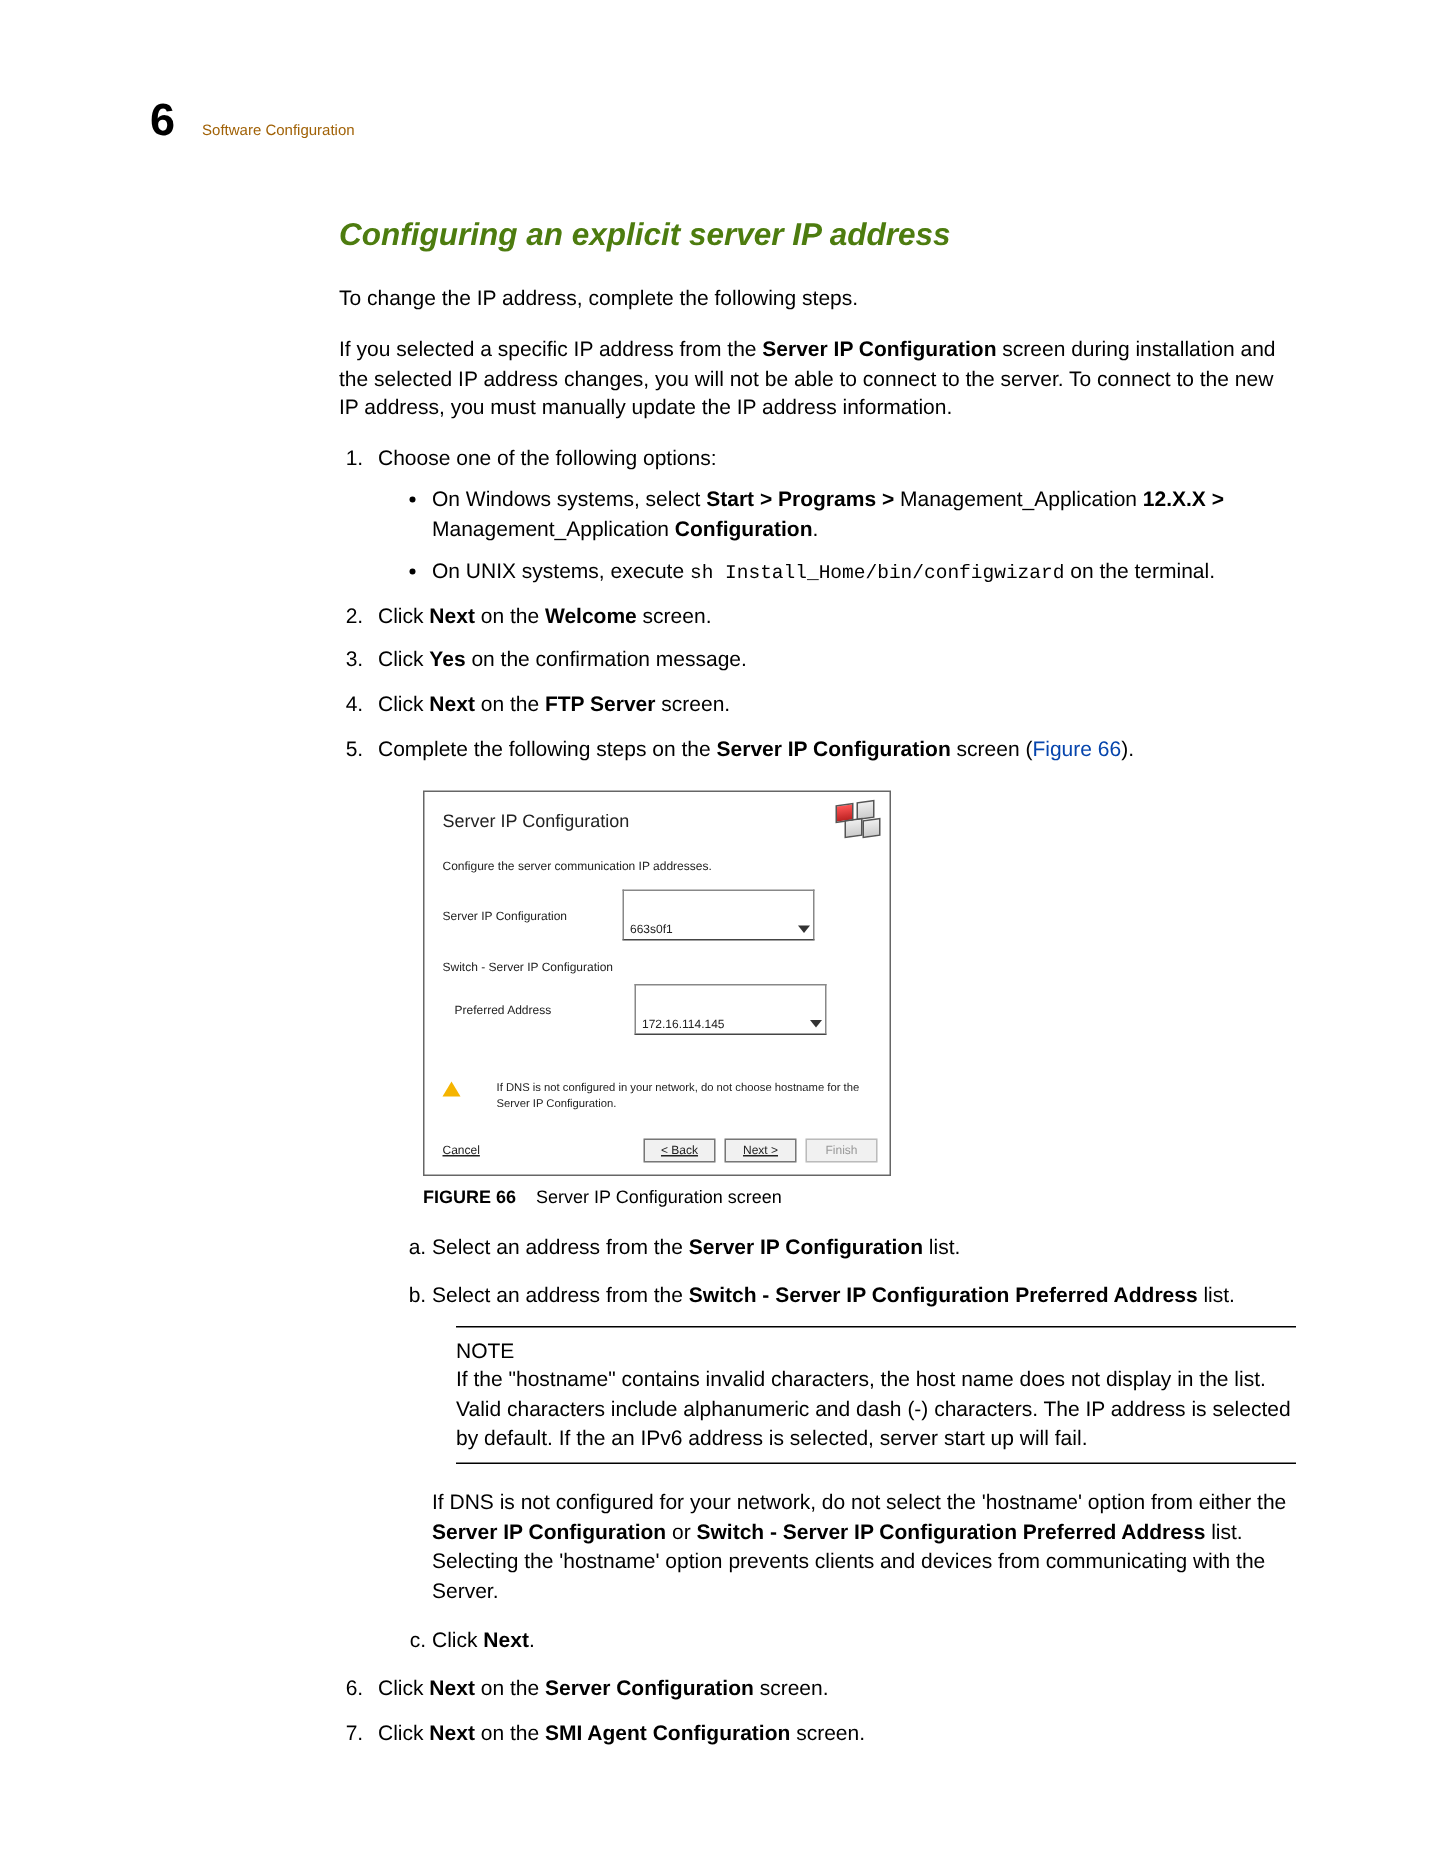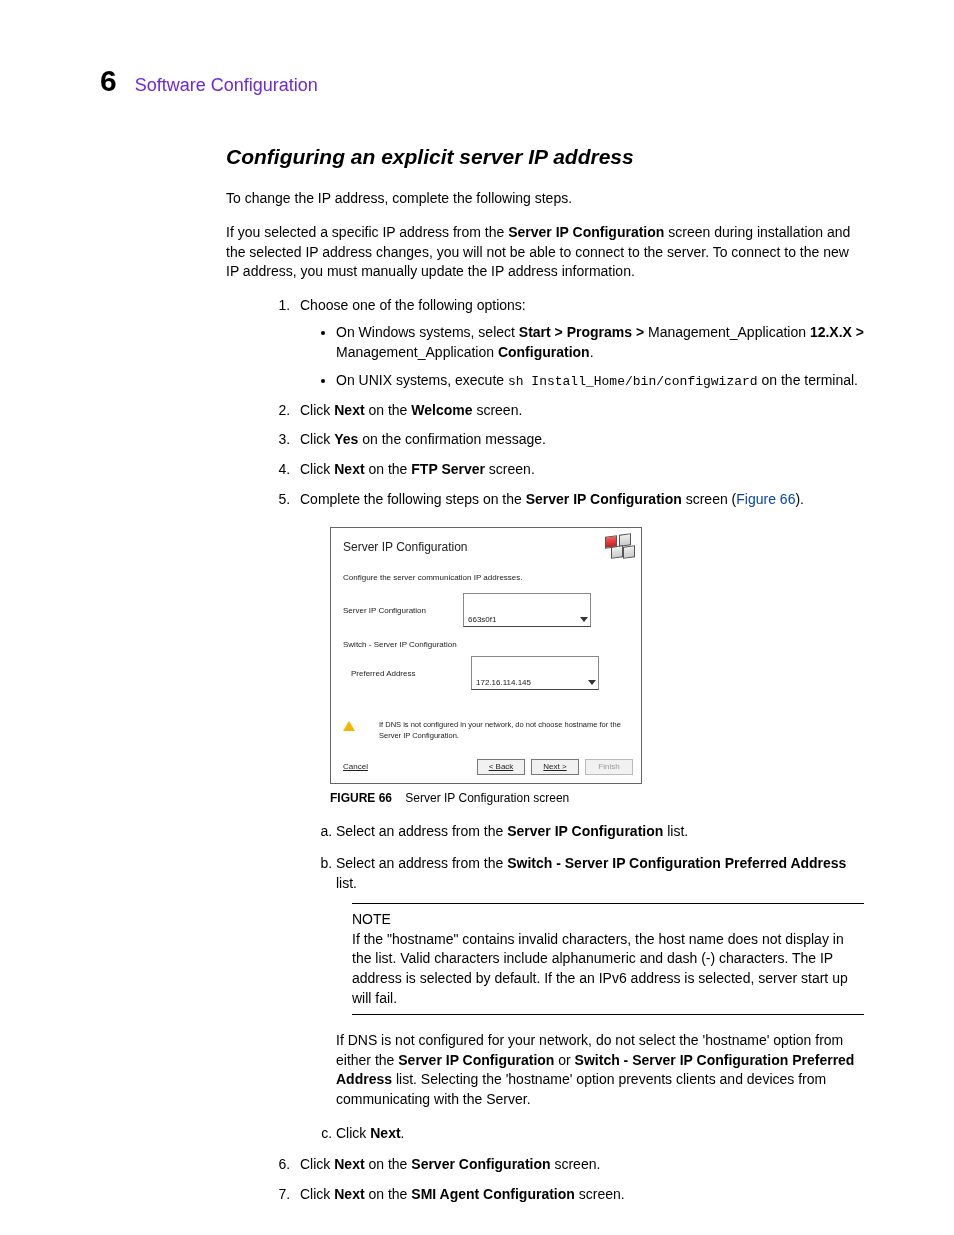--- a/index.html
+++ b/index.html
@@ -17,42 +17,41 @@
     display: flex;
     align-items: baseline;
     gap: 18px;
     margin-bottom: 40px;
   }
   .chapter-num {
     font-size: 30px;
     font-weight: bold;
   }
   .chapter-title {
-    font-size: 18px;
-    color: #6d28d9;
+    font-size: 10px;
+    color: #a16207;
   }
   h2.section {
     font-style: italic;
     font-weight: bold;
     font-size: 21px;
     margin: 30px 0 18px 0;
-    color: #000000;
+    color: #4d7c0f;
   }
   .body-indent {
     margin-left: 126px;
   }
   p { margin: 6px 0 14px 0; }
   ol.main {
     padding-left: 20px;
     margin: 0;
   }
   ol.main > li {
     margin-bottom: 10px;
     padding-left: 6px;
-    margin-left: 48px;
   }
   ul.bullets {
     list-style: disc;
     padding-left: 36px;
     margin: 8px 0;
   }
   ul.bullets li { margin-bottom: 8px; }
   ol.alpha {
     list-style: lower-alpha;
     padding-left: 36px;

